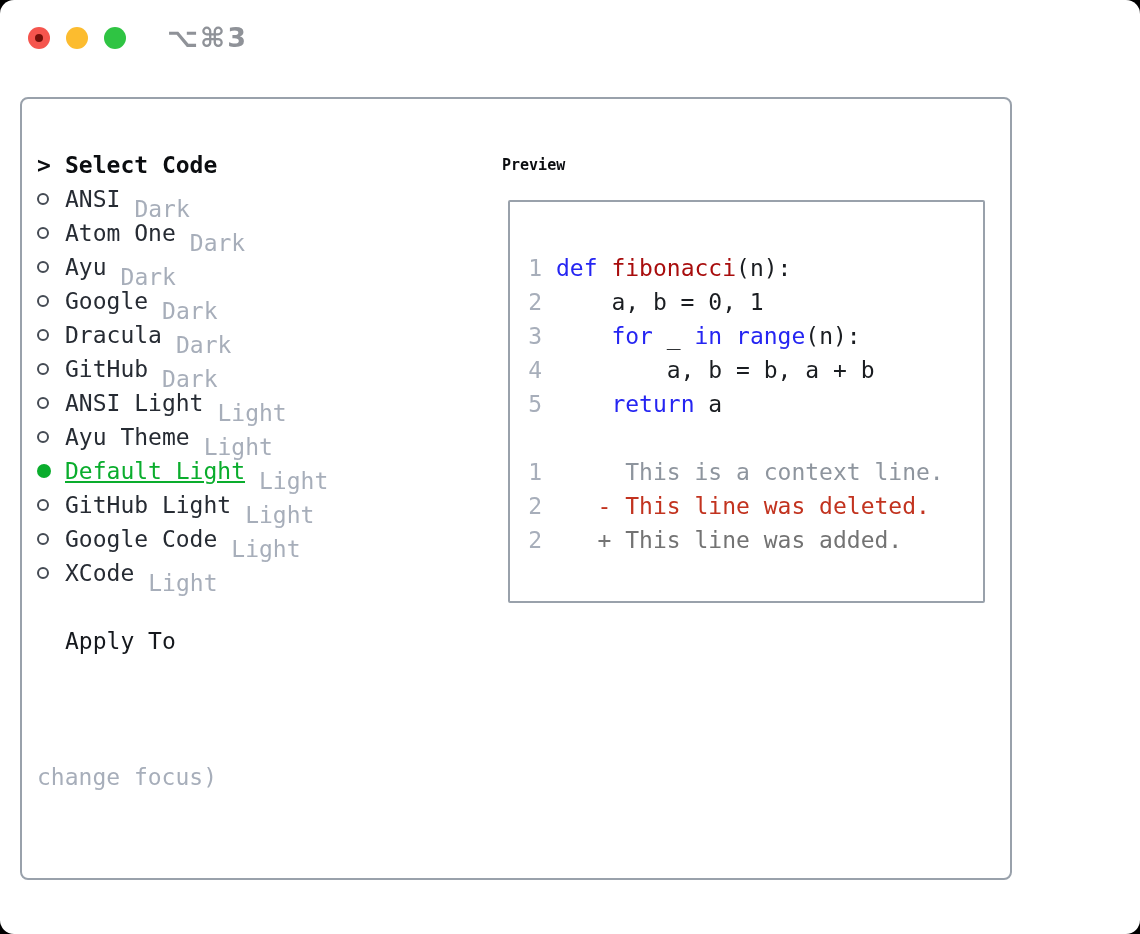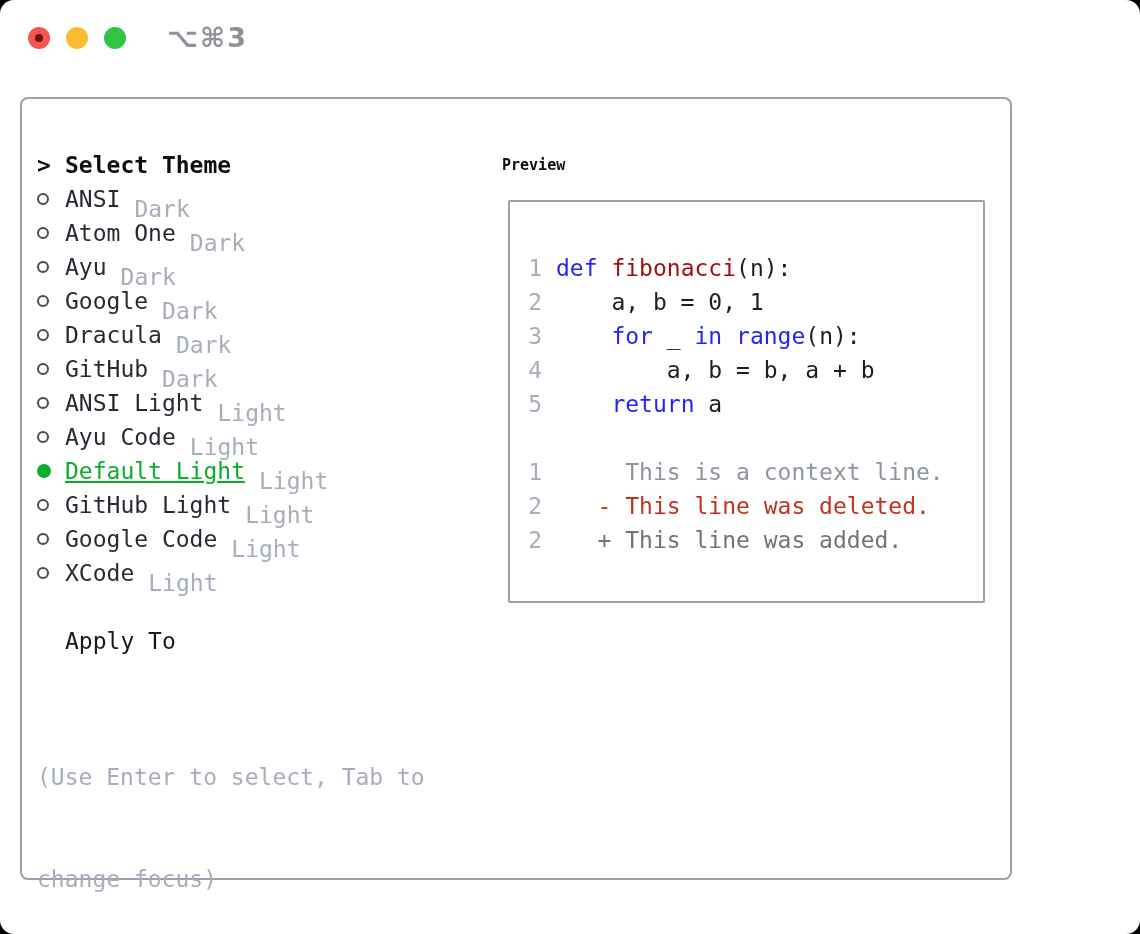--- a/index.html
+++ b/index.html
@@ -68,44 +68,43 @@
       <span class="light green"></span>
     </div>
     <span class="win-title">⌥⌘3</span>
   </div>
 
   <div class="window">
 
     <div class="left-pane">
       <div class="row">
         <span class="mk caret">&gt;</span>
-        <span class="hdr">Select Theme</span>
+        <span class="hdr">Select Code</span>
       </div>
       <div id="theme-list">
           <div class="row item"><span class="mk"><span class="radio"></span></span><span class="nm">ANSI</span><span class="badge">Dark</span></div>
           <div class="row item"><span class="mk"><span class="radio"></span></span><span class="nm">Atom One</span><span class="badge">Dark</span></div>
           <div class="row item"><span class="mk"><span class="radio"></span></span><span class="nm">Ayu</span><span class="badge">Dark</span></div>
           <div class="row item"><span class="mk"><span class="radio"></span></span><span class="nm">Google</span><span class="badge">Dark</span></div>
           <div class="row item"><span class="mk"><span class="radio"></span></span><span class="nm">Dracula</span><span class="badge">Dark</span></div>
           <div class="row item"><span class="mk"><span class="radio"></span></span><span class="nm">GitHub</span><span class="badge">Dark</span></div>
           <div class="row item"><span class="mk"><span class="radio"></span></span><span class="nm">ANSI Light</span><span class="badge">Light</span></div>
-          <div class="row item"><span class="mk"><span class="radio"></span></span><span class="nm">Ayu Code</span><span class="badge">Light</span></div>
+          <div class="row item"><span class="mk"><span class="radio"></span></span><span class="nm">Ayu Theme</span><span class="badge">Light</span></div>
           <div class="row item selected"><span class="mk"><span class="radio on"></span></span><span class="nm">Default Light</span><span class="badge">Light</span></div>
           <div class="row item"><span class="mk"><span class="radio"></span></span><span class="nm">GitHub Light</span><span class="badge">Light</span></div>
           <div class="row item"><span class="mk"><span class="radio"></span></span><span class="nm">Google Code</span><span class="badge">Light</span></div>
           <div class="row item"><span class="mk"><span class="radio"></span></span><span class="nm">XCode</span><span class="badge">Light</span></div>
         </div>
       <div class="row"></div>
       <div class="row">
         <span class="mk"></span>
         <span class="hdr2">Apply To</span>
       </div>
       <div class="row"></div>
       <div class="hint">
-        <div>(Use Enter to select, Tab to</div>
         <div>change focus)</div>
       </div>
     </div>
 
     <div class="preview-title">Preview</div>
     <div class="preview-box">
       <div class="code" id="code-area">
           <div class="cl"><span class="ln">1</span><span class="c-kw">def</span><span class="c-pl"> </span><span class="c-fn">fibonacci</span><span class="c-pl">(n):</span></div>
           <div class="cl"><span class="ln">2</span><span class="c-pl">    a, b = 0, 1</span></div>
           <div class="cl"><span class="ln">3</span><span class="c-pl">    </span><span class="c-kw">for</span><span class="c-pl"> _ </span><span class="c-kw">in</span><span class="c-pl"> </span><span class="c-kw">range</span><span class="c-pl">(n):</span></div>

